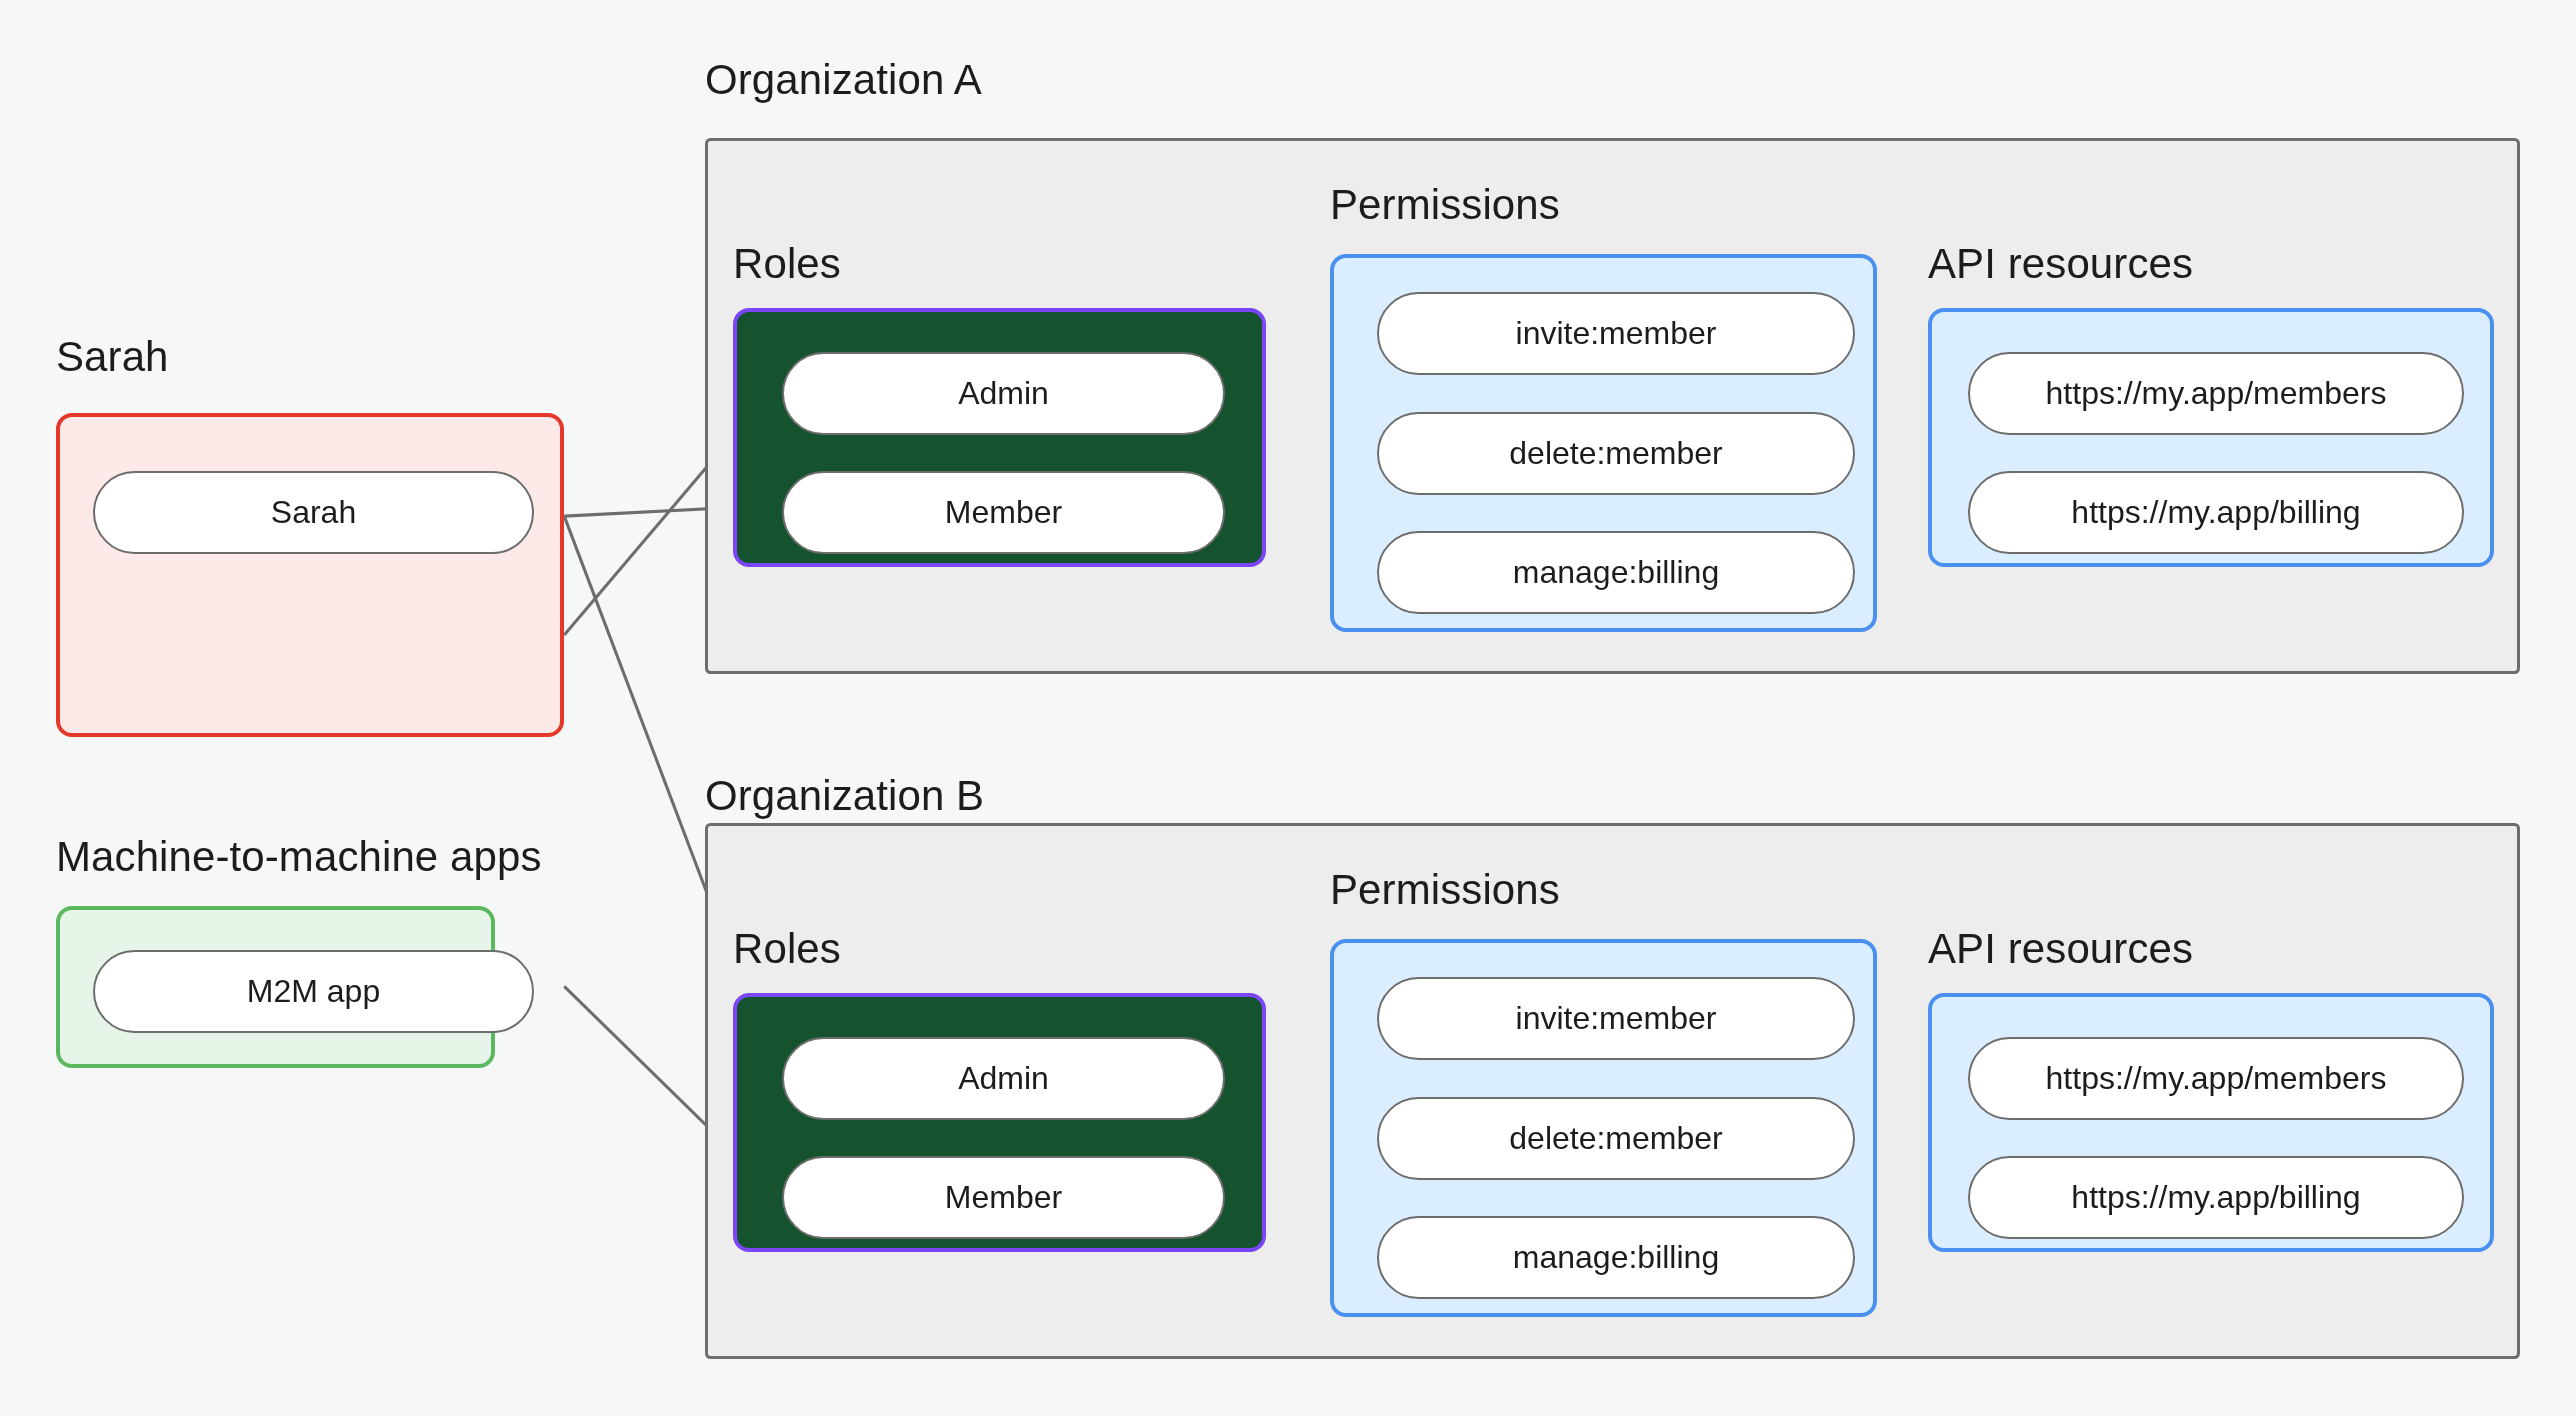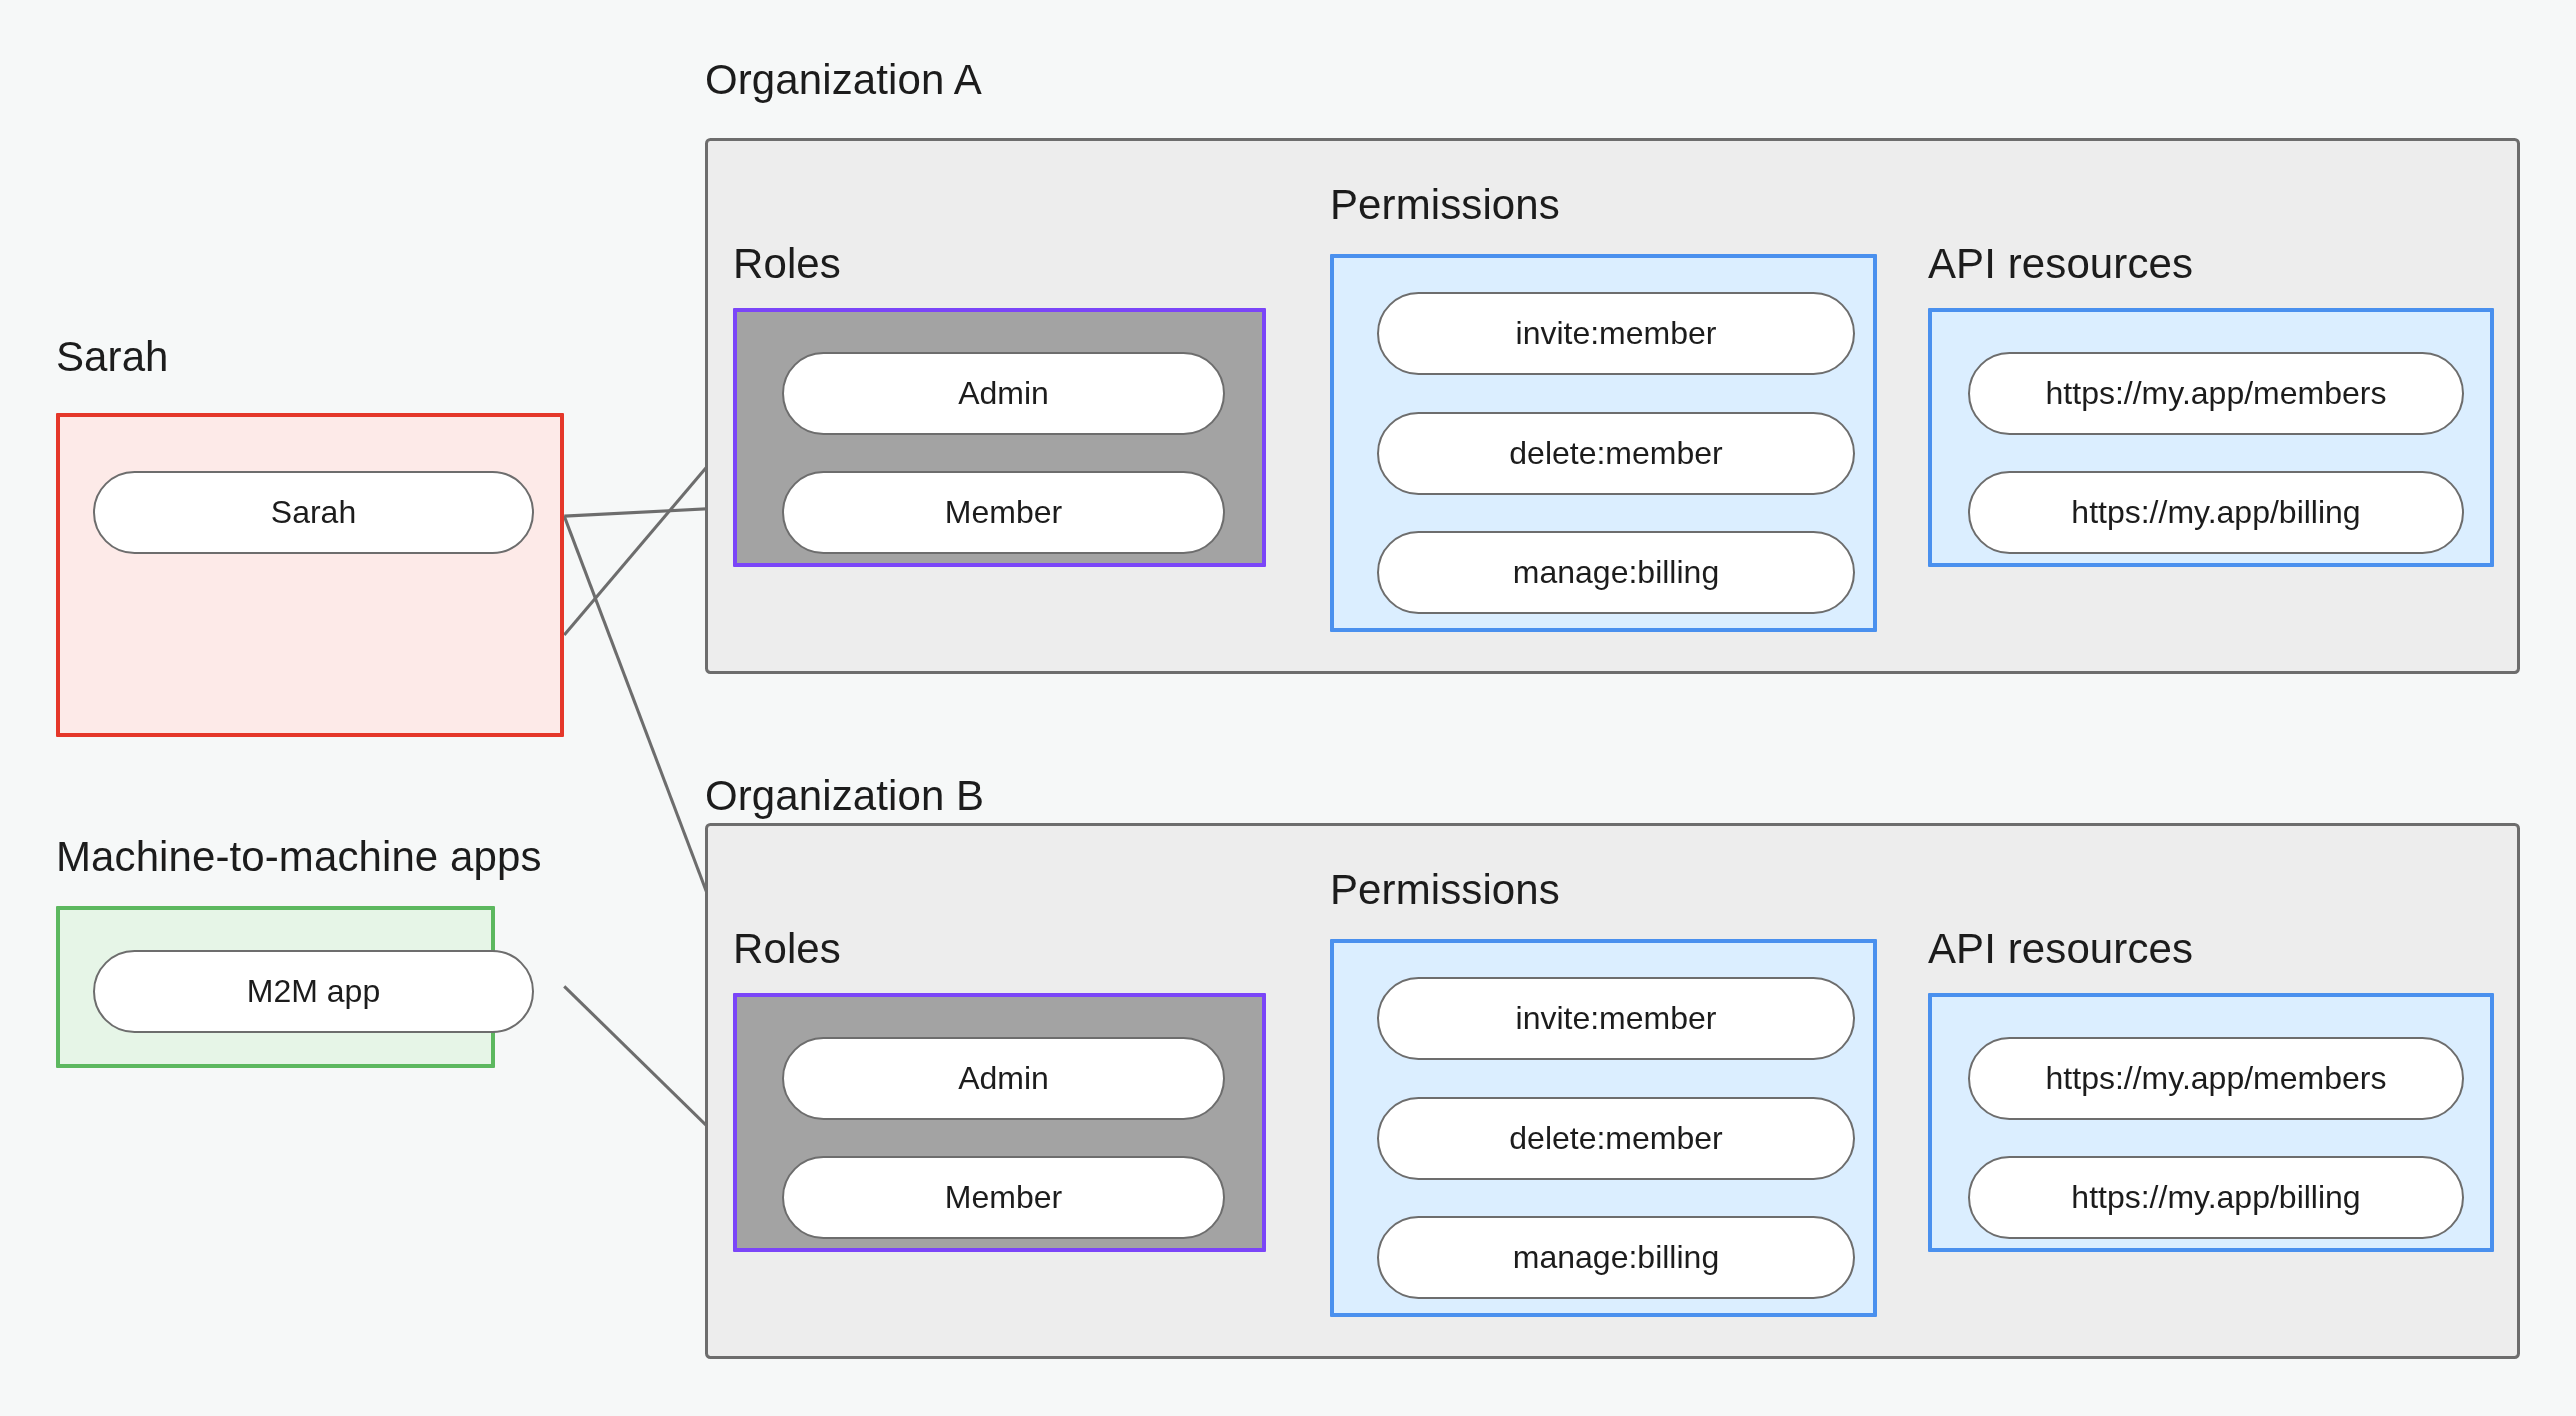--- a/index.html
+++ b/index.html
@@ -53,26 +53,26 @@
     border: 3.6px solid #6d6d6d;
     border-radius: 5.4px;
     box-sizing: border-box;
     z-index: 2;
   }
 
   
   .pill-box {
     position: absolute;
     box-sizing: border-box;
-    border-radius: 1px;
+    border-radius: 16px;
     z-index: 4;
   }
   .pill-box.red   { background: #fdeae8; border: 4.5px solid #e5372a; }
   .pill-box.green { background: #e6f5e7; border: 4.5px solid #5cb85f; }
-  .pill-box.purple{ background: #a3a3a3; border: 4.5px solid #7b45f8; }
+  .pill-box.purple{ background: #14532d; border: 4.5px solid #7b45f8; }
   .pill-box.blue  { background: #dbeeff; border: 4.5px solid #4a90ee; }
 
   
   .node {
     position: absolute;
     background: #ffffff;
     border: 2.9px solid #6d6d6d;
     border-radius: 900px;
     box-sizing: border-box;
     display: flex;

